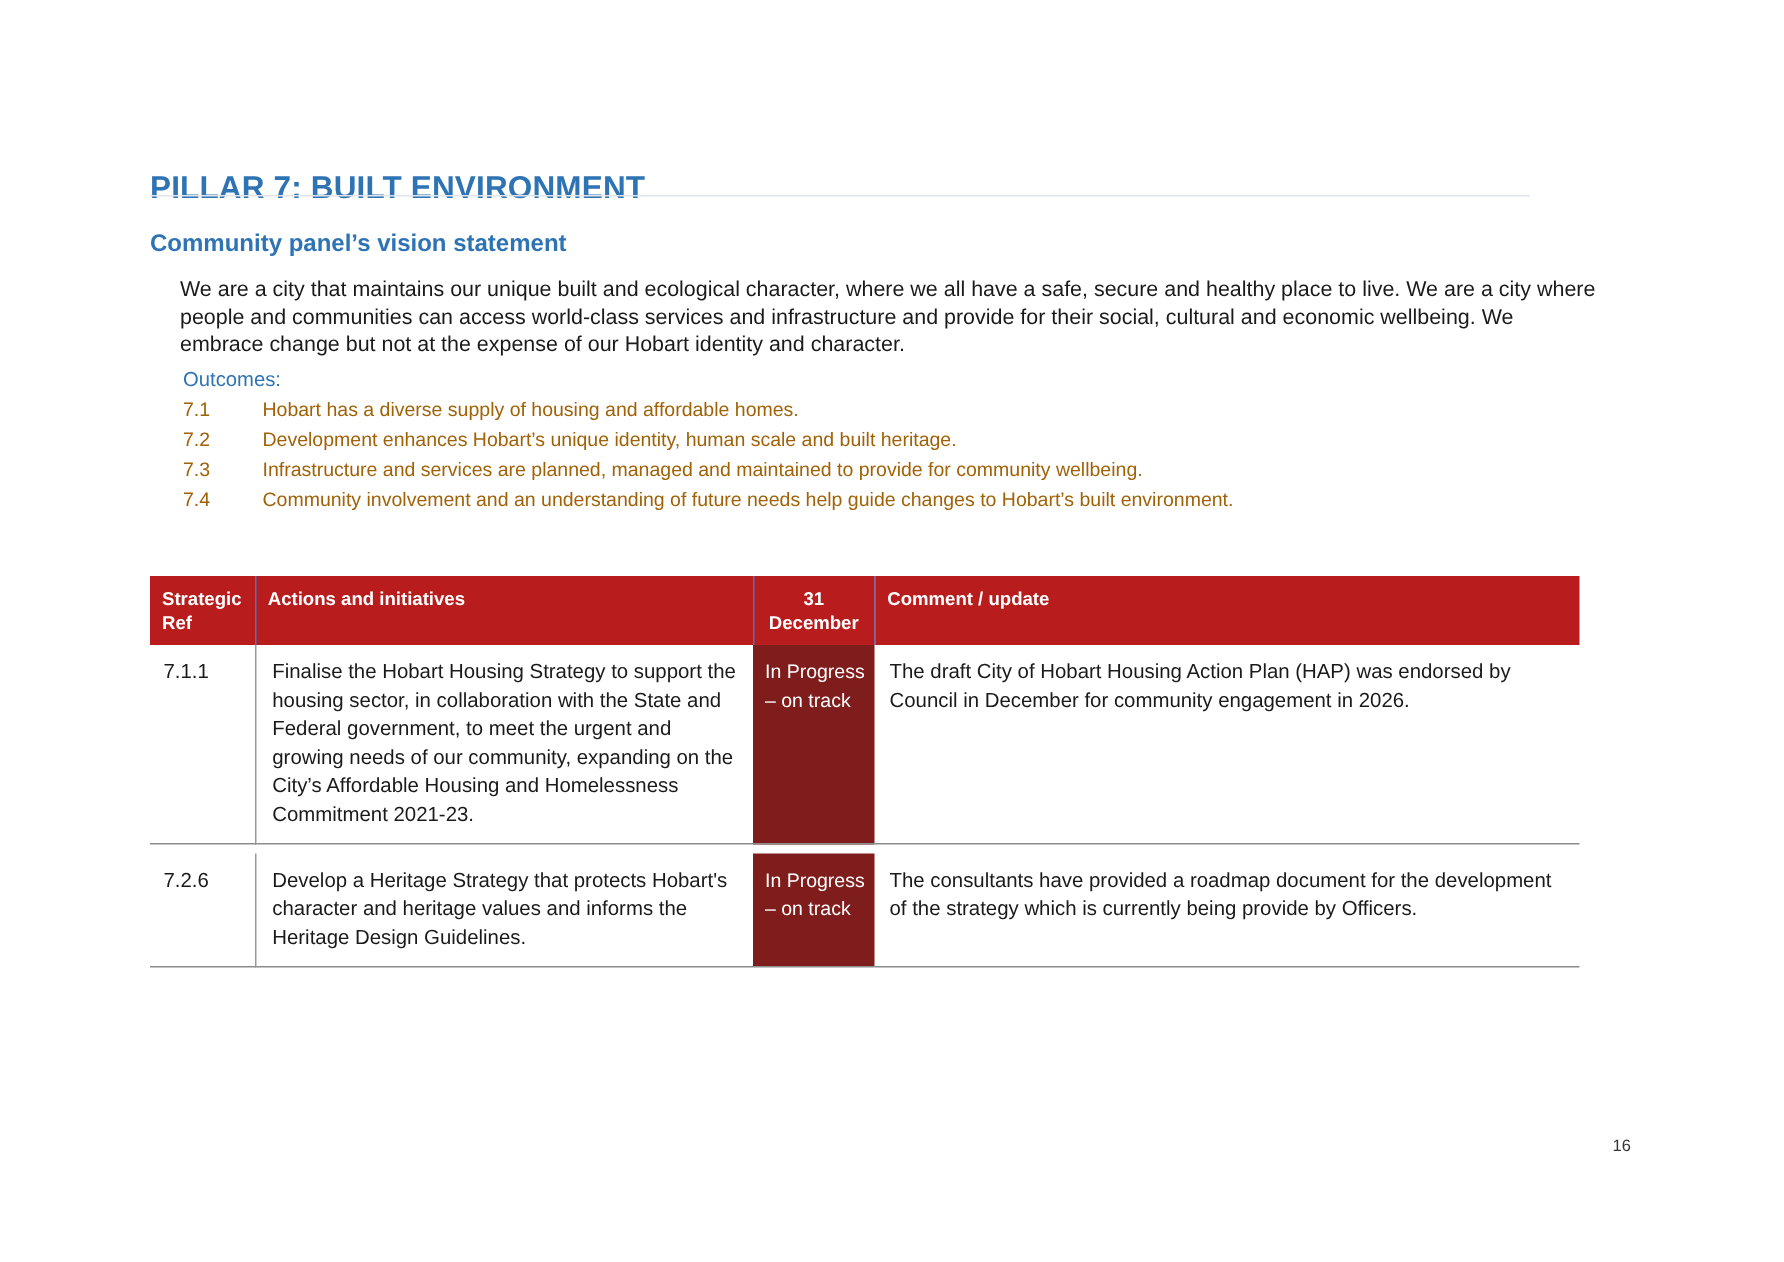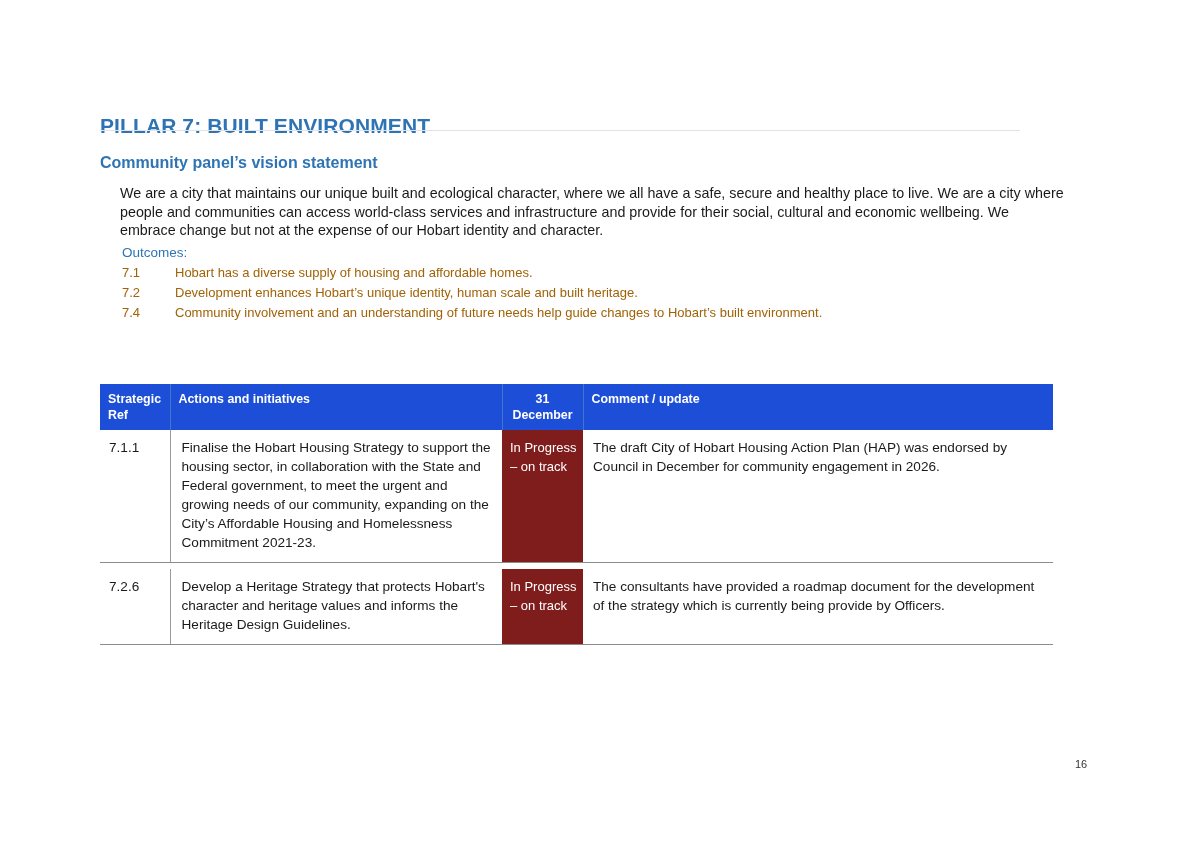--- a/index.html
+++ b/index.html
@@ -104,21 +104,21 @@
     border-collapse: collapse;
     table-layout: fixed;
     font-size: 13.6px;
   }
   .strat-table col.c-ref    { width: 70px; }
   .strat-table col.c-action { width: 332px; }
   .strat-table col.c-date   { width: 81px; }
   .strat-table col.c-comment{ width: 470px; }
 
   .strat-table thead th {
-    background: #1d4ed8;
+    background: #b91c1c;
     color: #ffffff;
     font-size: 12.4px;
     font-weight: bold;
     line-height: 16px;
     padding: 7px 7px 7px 8px;
     vertical-align: top;
     text-align: left;
     height: 44px;
     border-right: 1px solid #3f78c9;
     box-sizing: border-box;
@@ -192,20 +192,24 @@
   <div class="outcomes-label">Outcomes:</div>
 
   <div class="outcomes-list">
     <div class="outcome-row">
       <span class="outcome-ref">7.1</span>
       <span class="outcome-text">Hobart has a diverse supply of housing and affordable homes.</span>
     </div>
     <div class="outcome-row">
       <span class="outcome-ref">7.2</span>
       <span class="outcome-text">Development enhances Hobart’s unique identity, human scale and built heritage.</span>
+    </div>
+    <div class="outcome-row">
+      <span class="outcome-ref">7.3</span>
+      <span class="outcome-text">Infrastructure and services are planned, managed and maintained to provide for community wellbeing.</span>
     </div>
     <div class="outcome-row">
       <span class="outcome-ref">7.4</span>
       <span class="outcome-text">Community involvement and an understanding of future needs help guide changes to Hobart’s built environment.</span>
     </div>
   </div>
 
   <table class="strat-table">
     <colgroup>
       <col class="c-ref">

